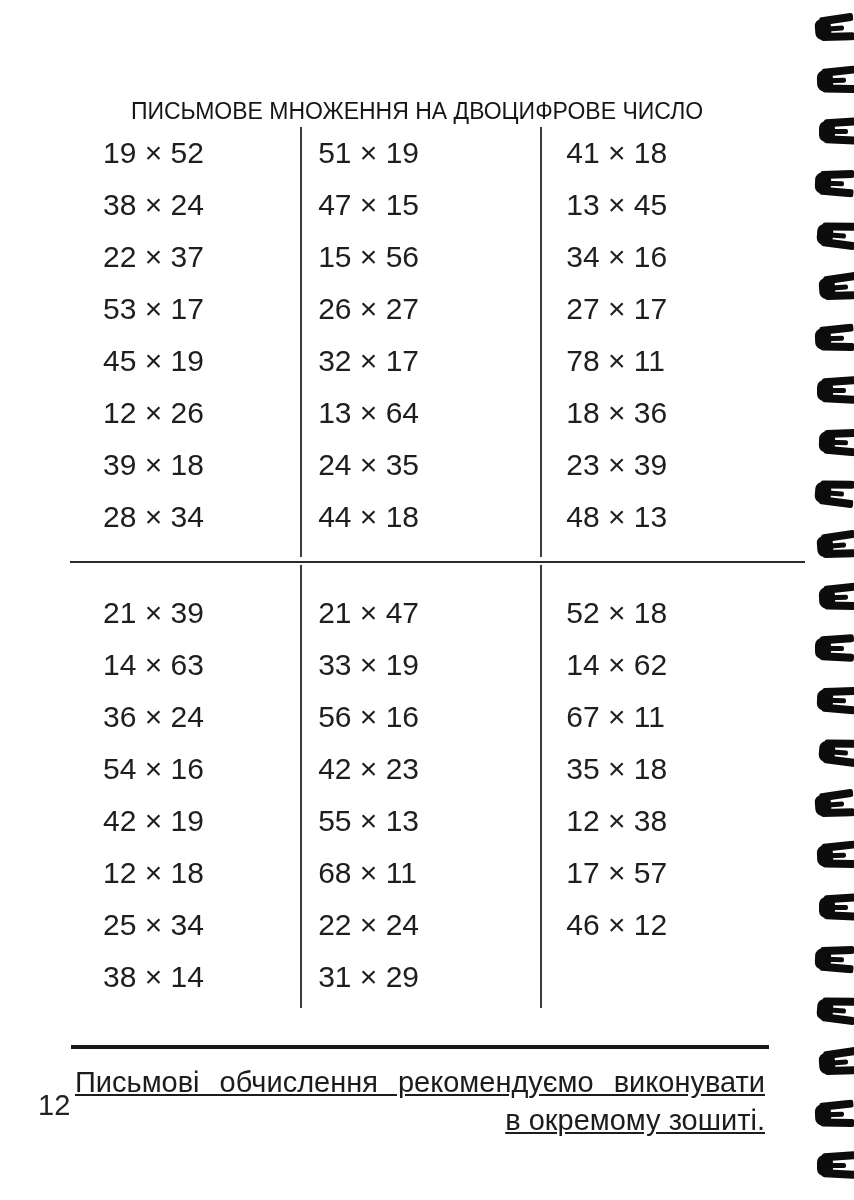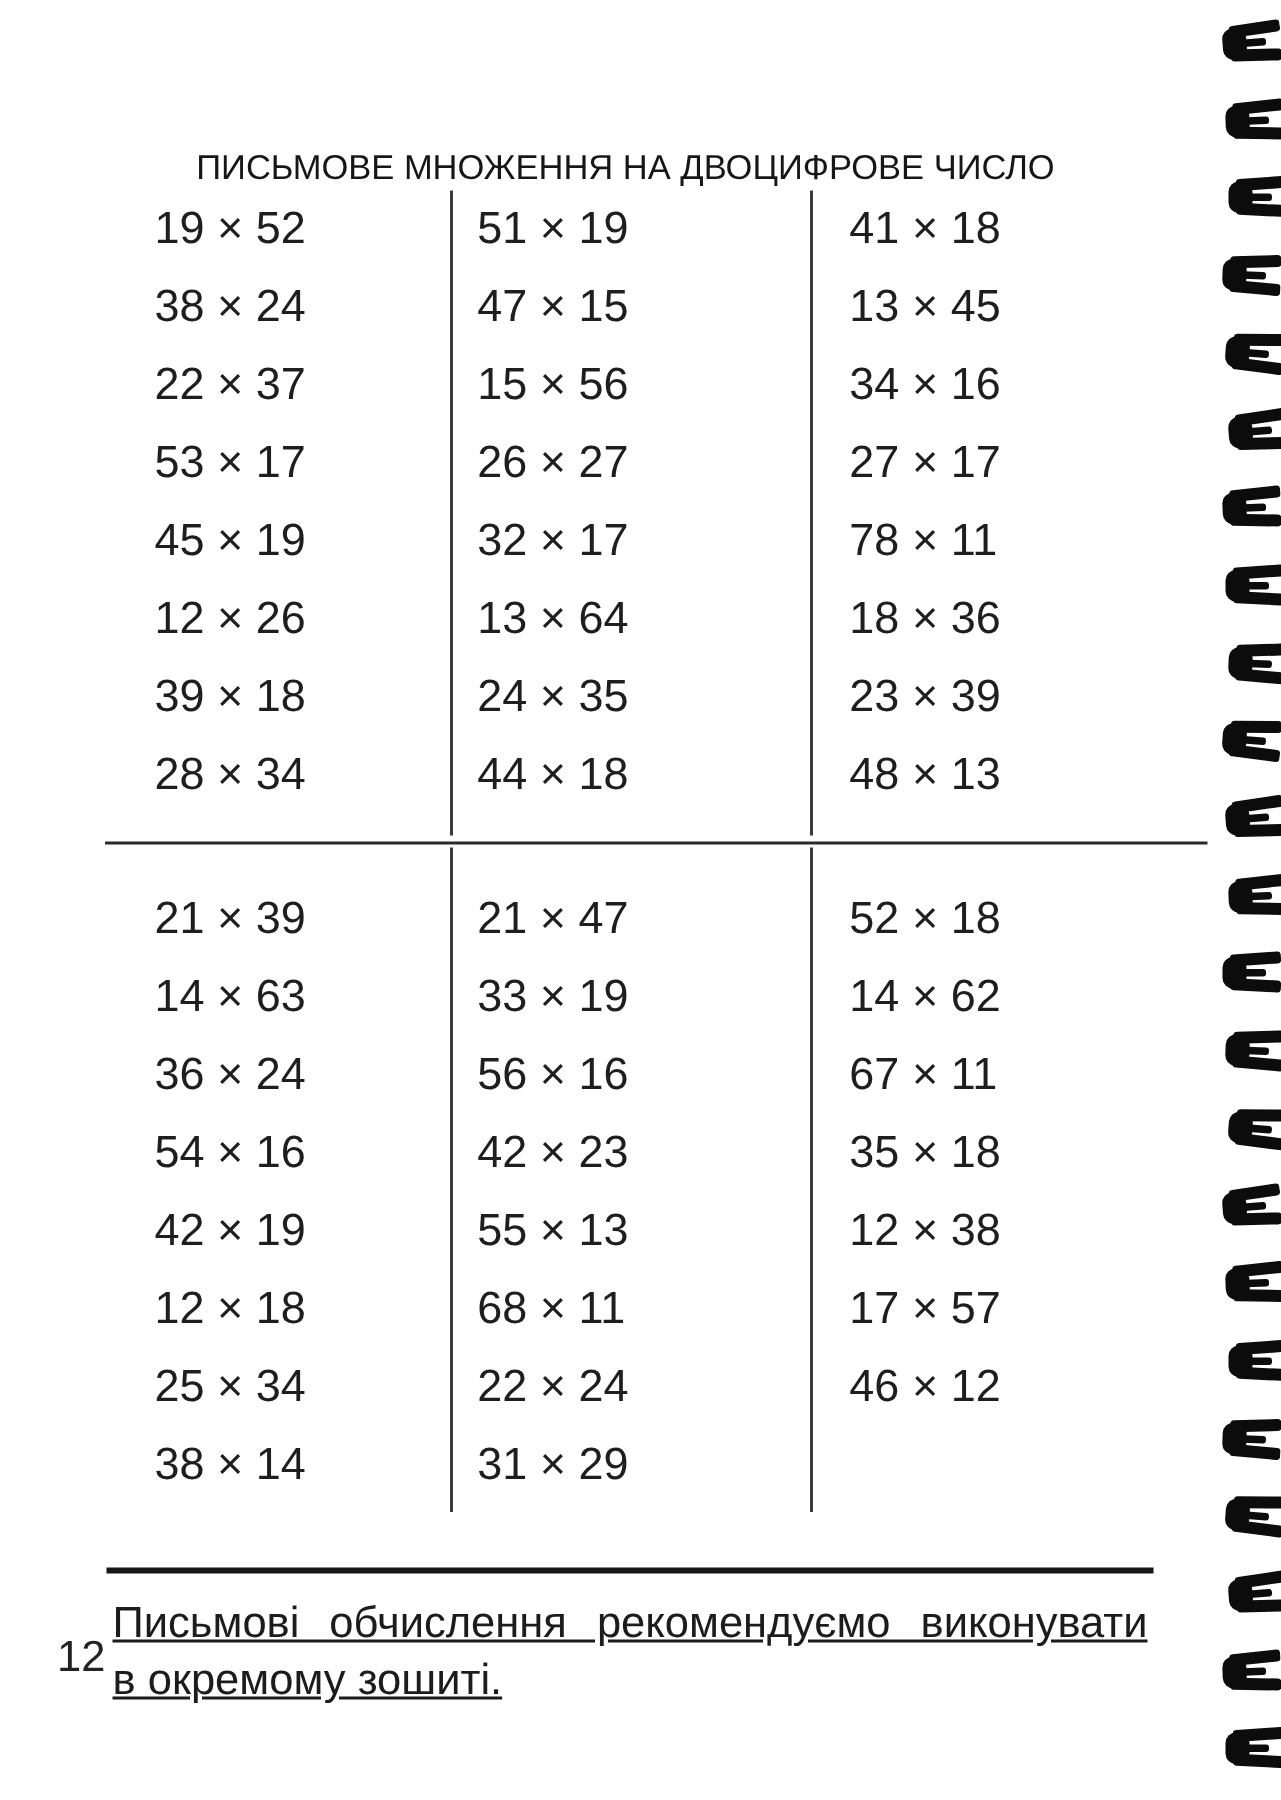--- a/index.html
+++ b/index.html
@@ -73,21 +73,21 @@
   .footer-note {
     position: absolute;
     left: 75px; top: 1063px;
     width: 690px;
     font-size: 29px;
     color: #1c1c1c;
     line-height: 38px;
     text-decoration: underline;
   }
   .note-line-1 { text-align: justify; text-align-last: justify; }
-  .note-line-2 { text-align: left; }
+  .note-line-2 { text-align: right; }
   .page-number {
     position: absolute;
     left: 38px; top: 1089px;
     font-size: 29px;
     color: #222222;
   }
   
   .binding {
     position: absolute;
     right: 0; top: 0;

